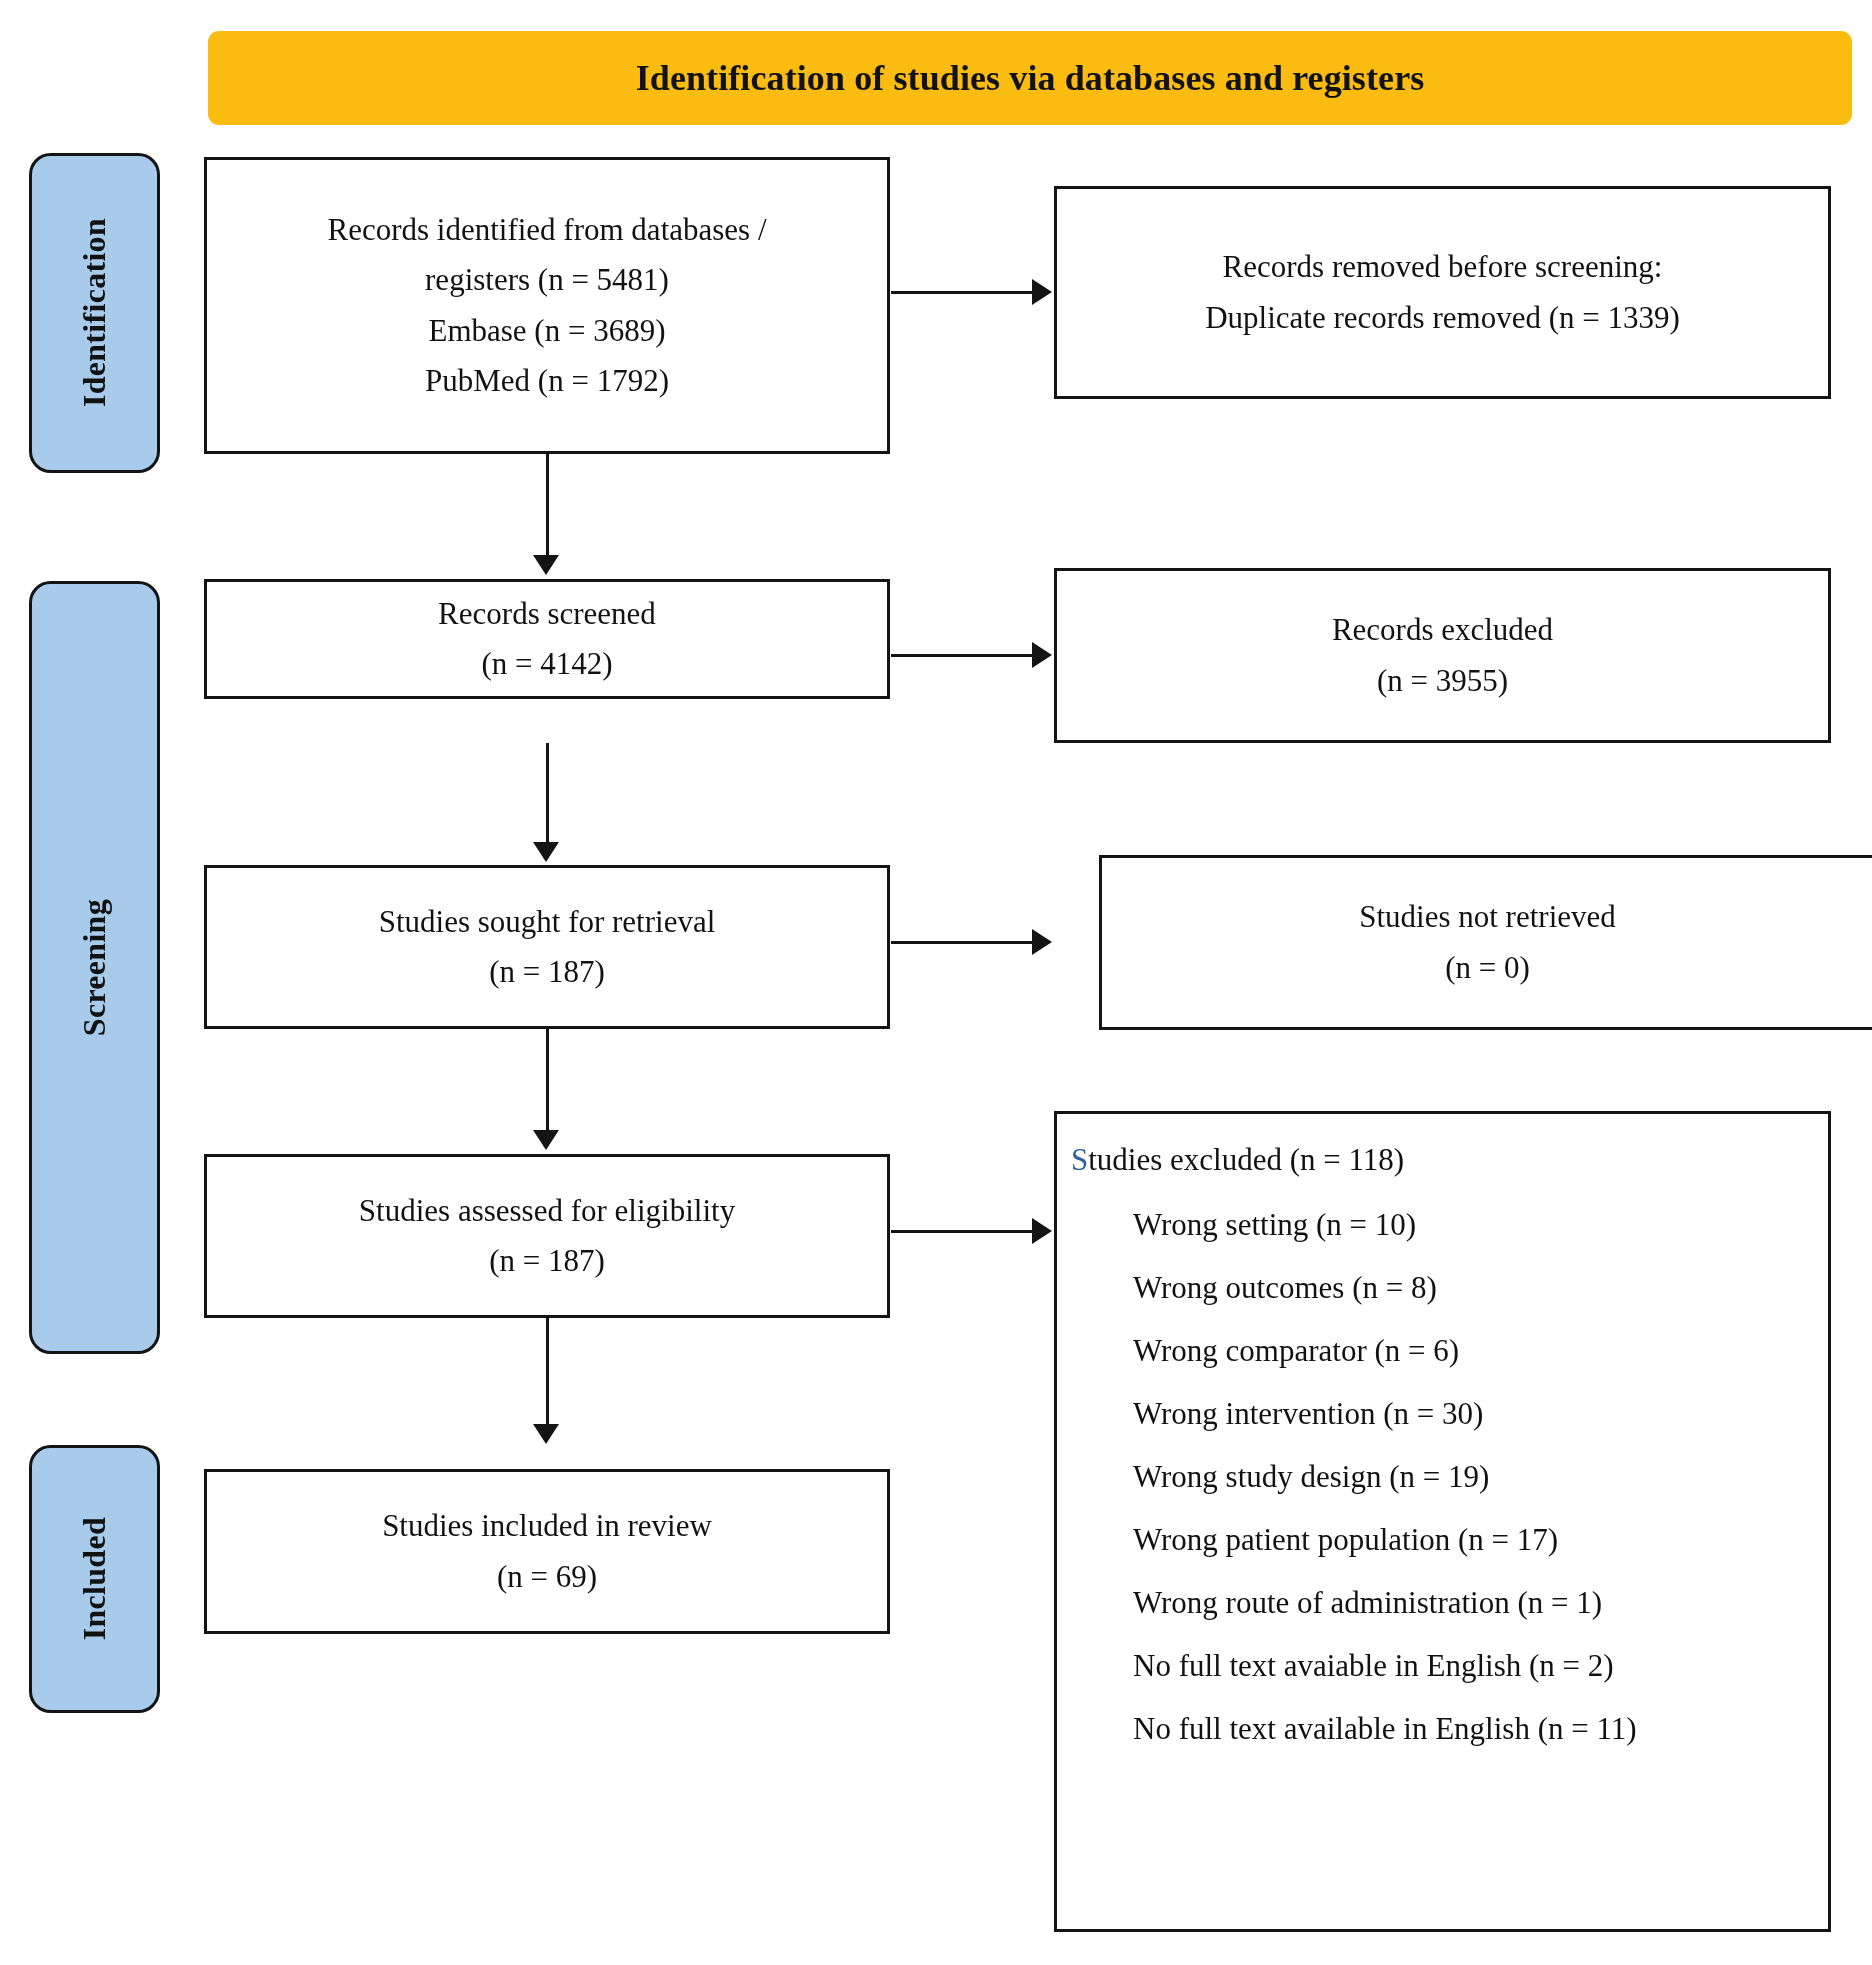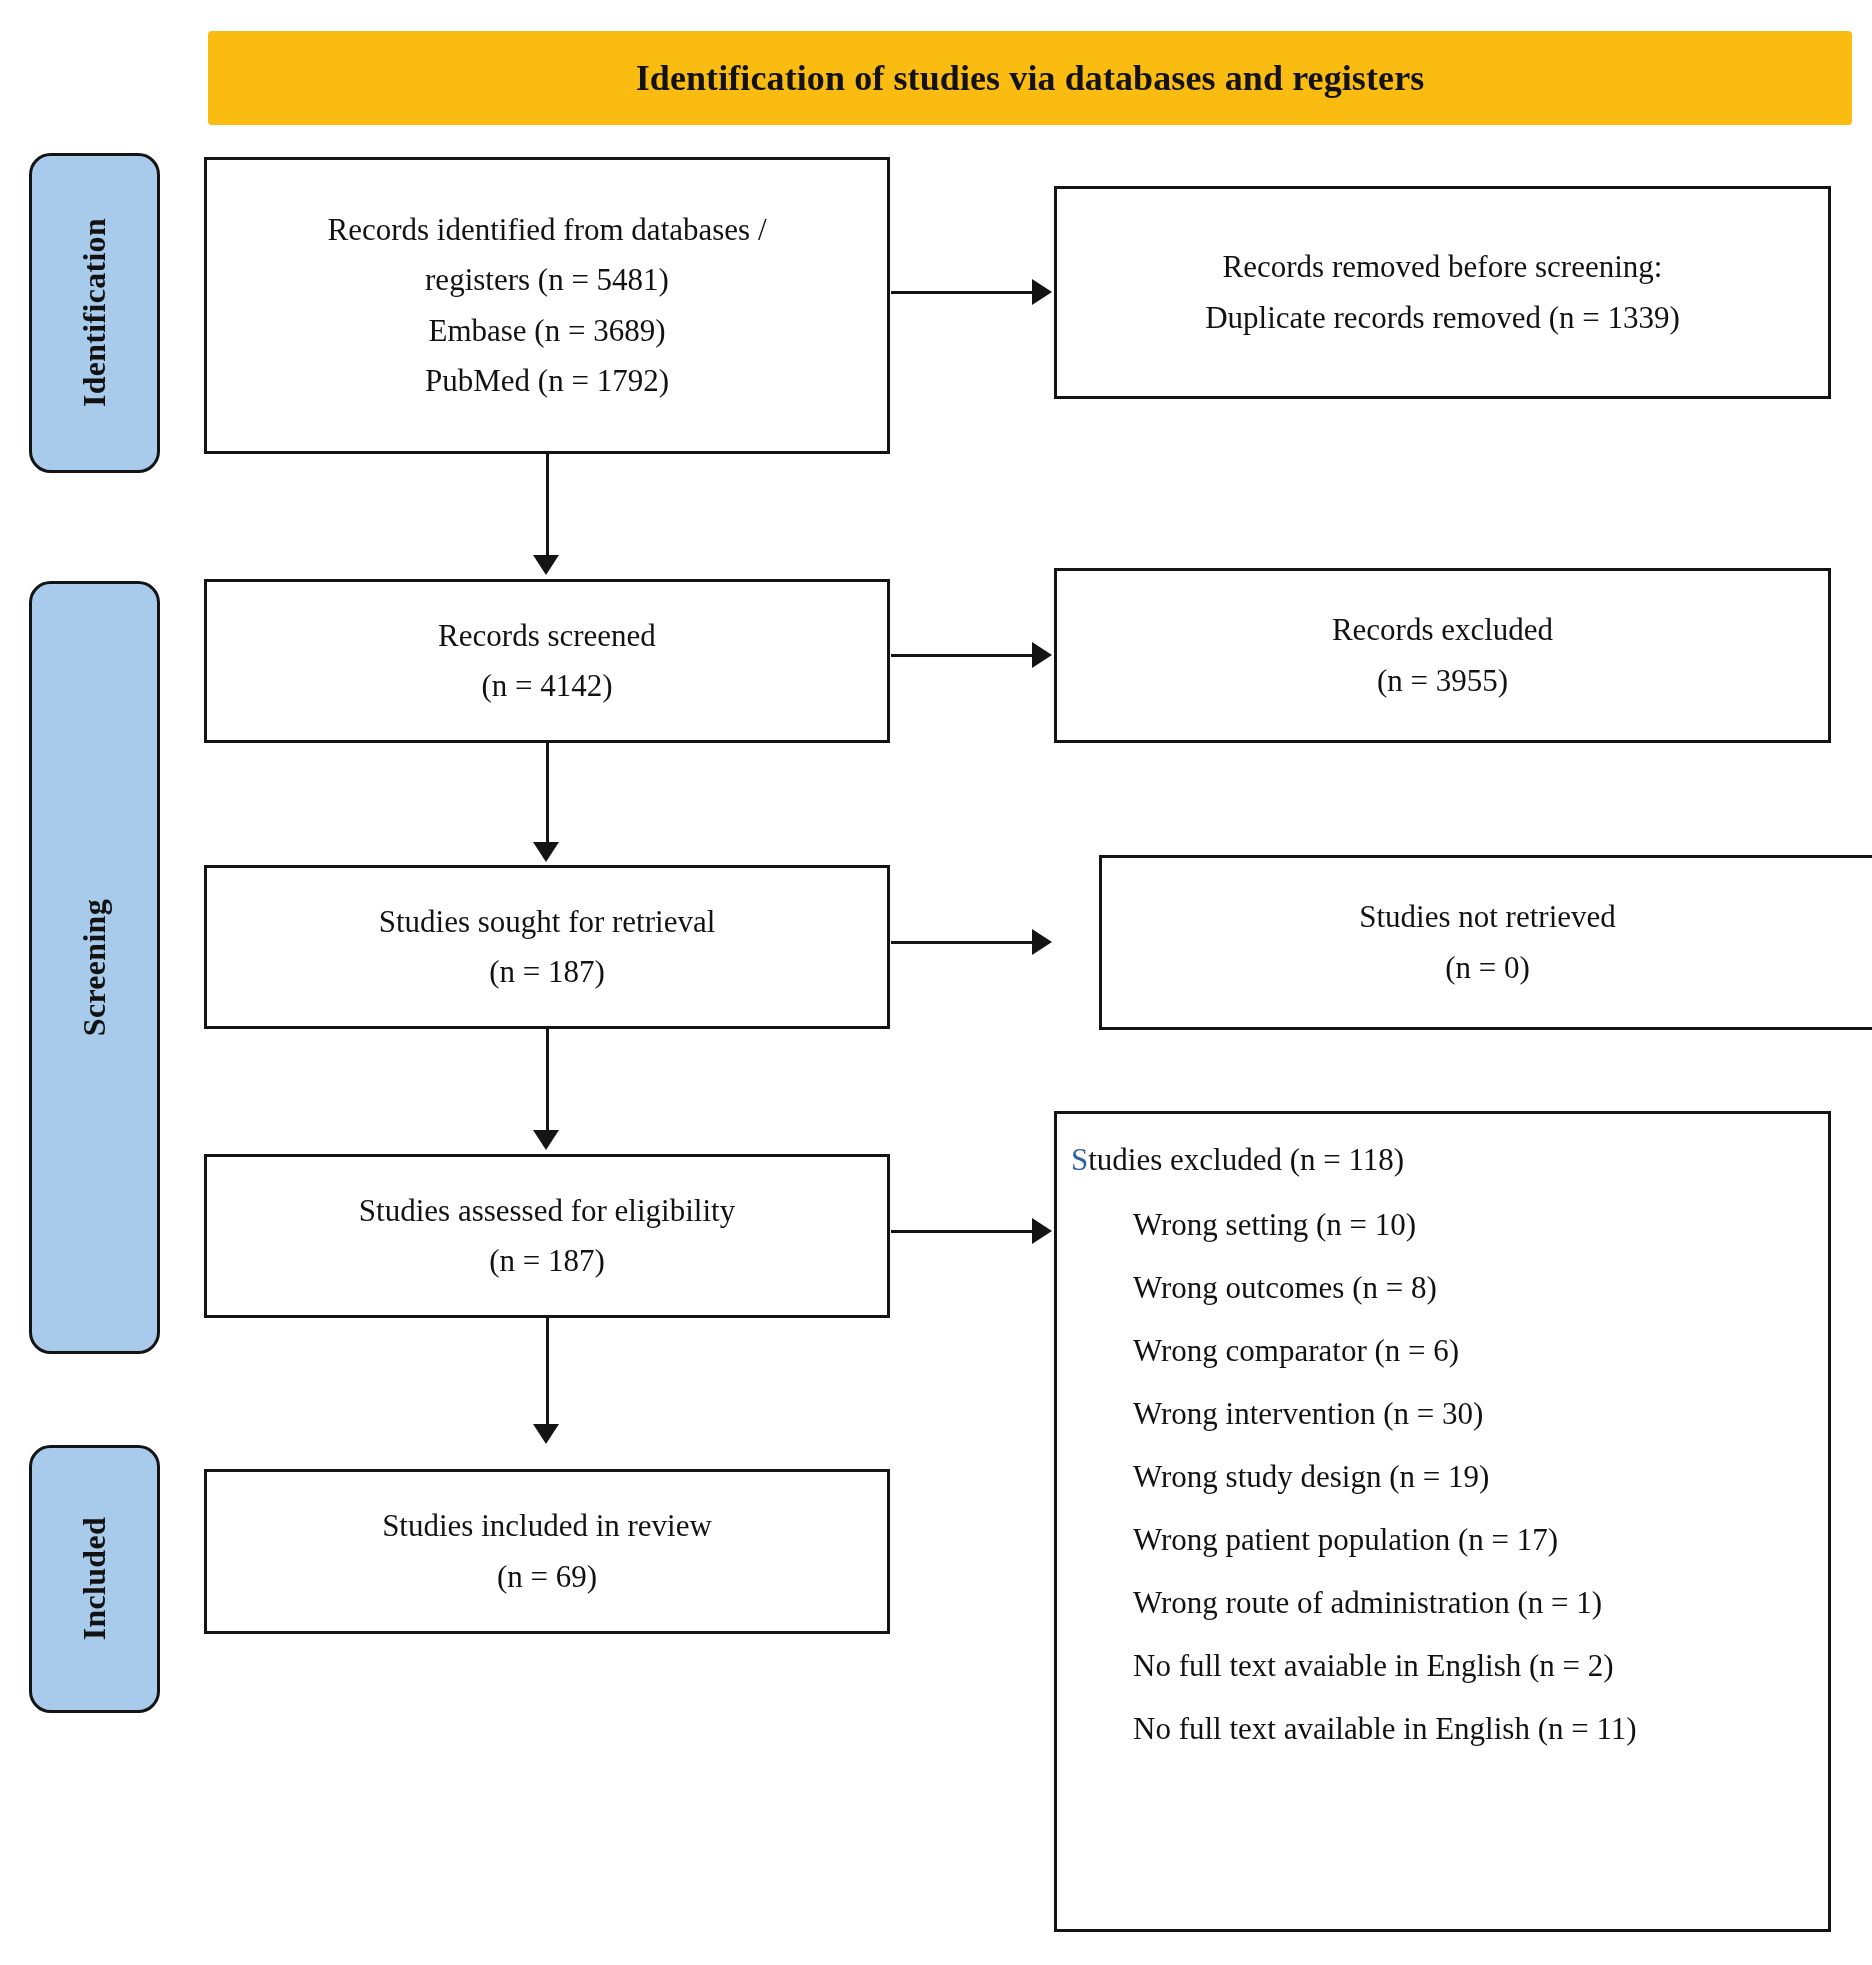--- a/index.html
+++ b/index.html
@@ -14,21 +14,21 @@
     background:#ffffff;
     overflow:hidden;
   }
 
   
   .banner{
     position:absolute;
     left:208px; top:31px;
     width:1644px; height:94px;
     background:#FBBC12;
-    border-radius:4px;
+    border-radius:11px;
     display:flex; align-items:center; justify-content:center;
     box-sizing:border-box;
   }
   .banner-text{
     font-size:36px;
     font-weight:700;
     letter-spacing:0.1px;
     color:#121212;
     text-align:center;
   }
@@ -73,21 +73,21 @@
   .box .line{
     font-size:31px;
     line-height:1.62;
     text-align:center;
     white-space:nowrap;
     color:#121212;
   }
 
   
   .box-identified { left:204px;  top:157px;  width:686px; height:297px; }
-  .box-screened   { left:204px;  top:579px; width:686px; height:164px; }
+  .box-screened   { left:204px;  top:579px; width:686px; height:120px; }
   .box-sought     { left:204px;  top:865px; width:686px; height:164px; }
   .box-assessed   { left:204px;  top:1154px; width:686px; height:164px; }
   .box-included   { left:204px;  top:1469px; width:686px; height:165px;align-items:center; }
 
   
   .box-removed    { left:1054px; top:186px;  width:777px; height:213px; }
   .box-excluded   { left:1054px; top:568px; width:777px; height:175px; }
   .box-notretr    { left:1099px; top:855px; width:777px; height:175px; }
 
   .box-exclusions{

